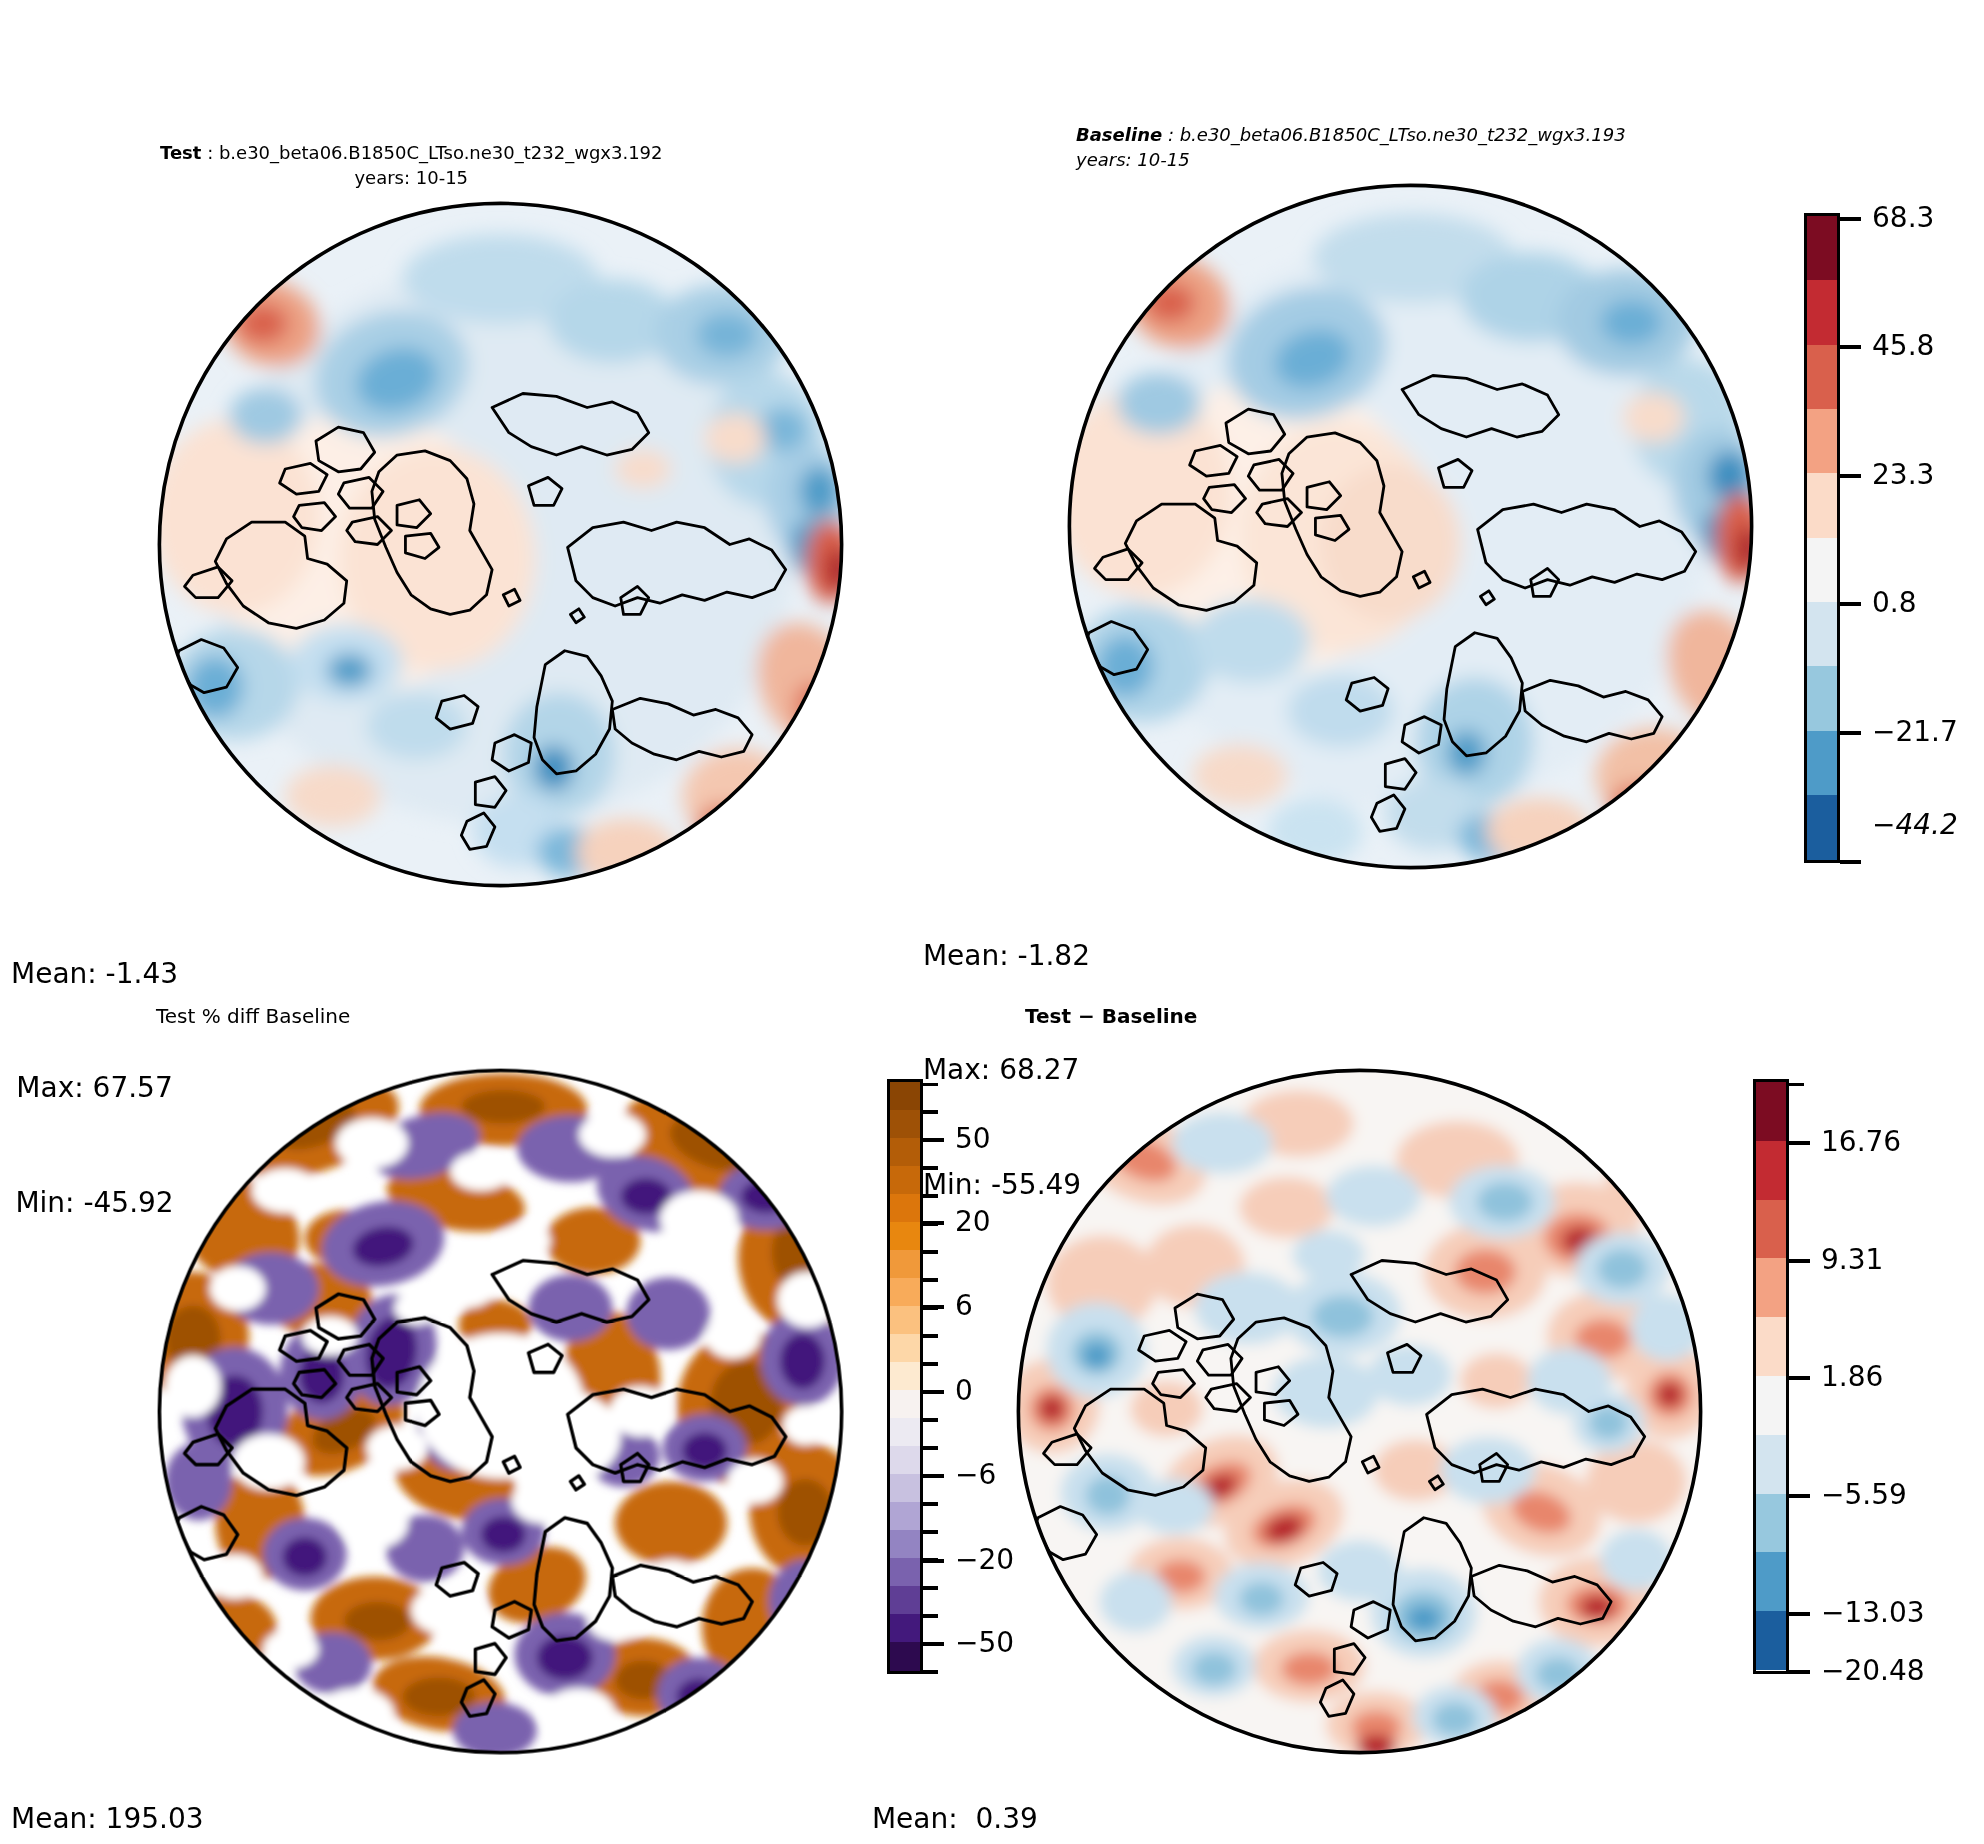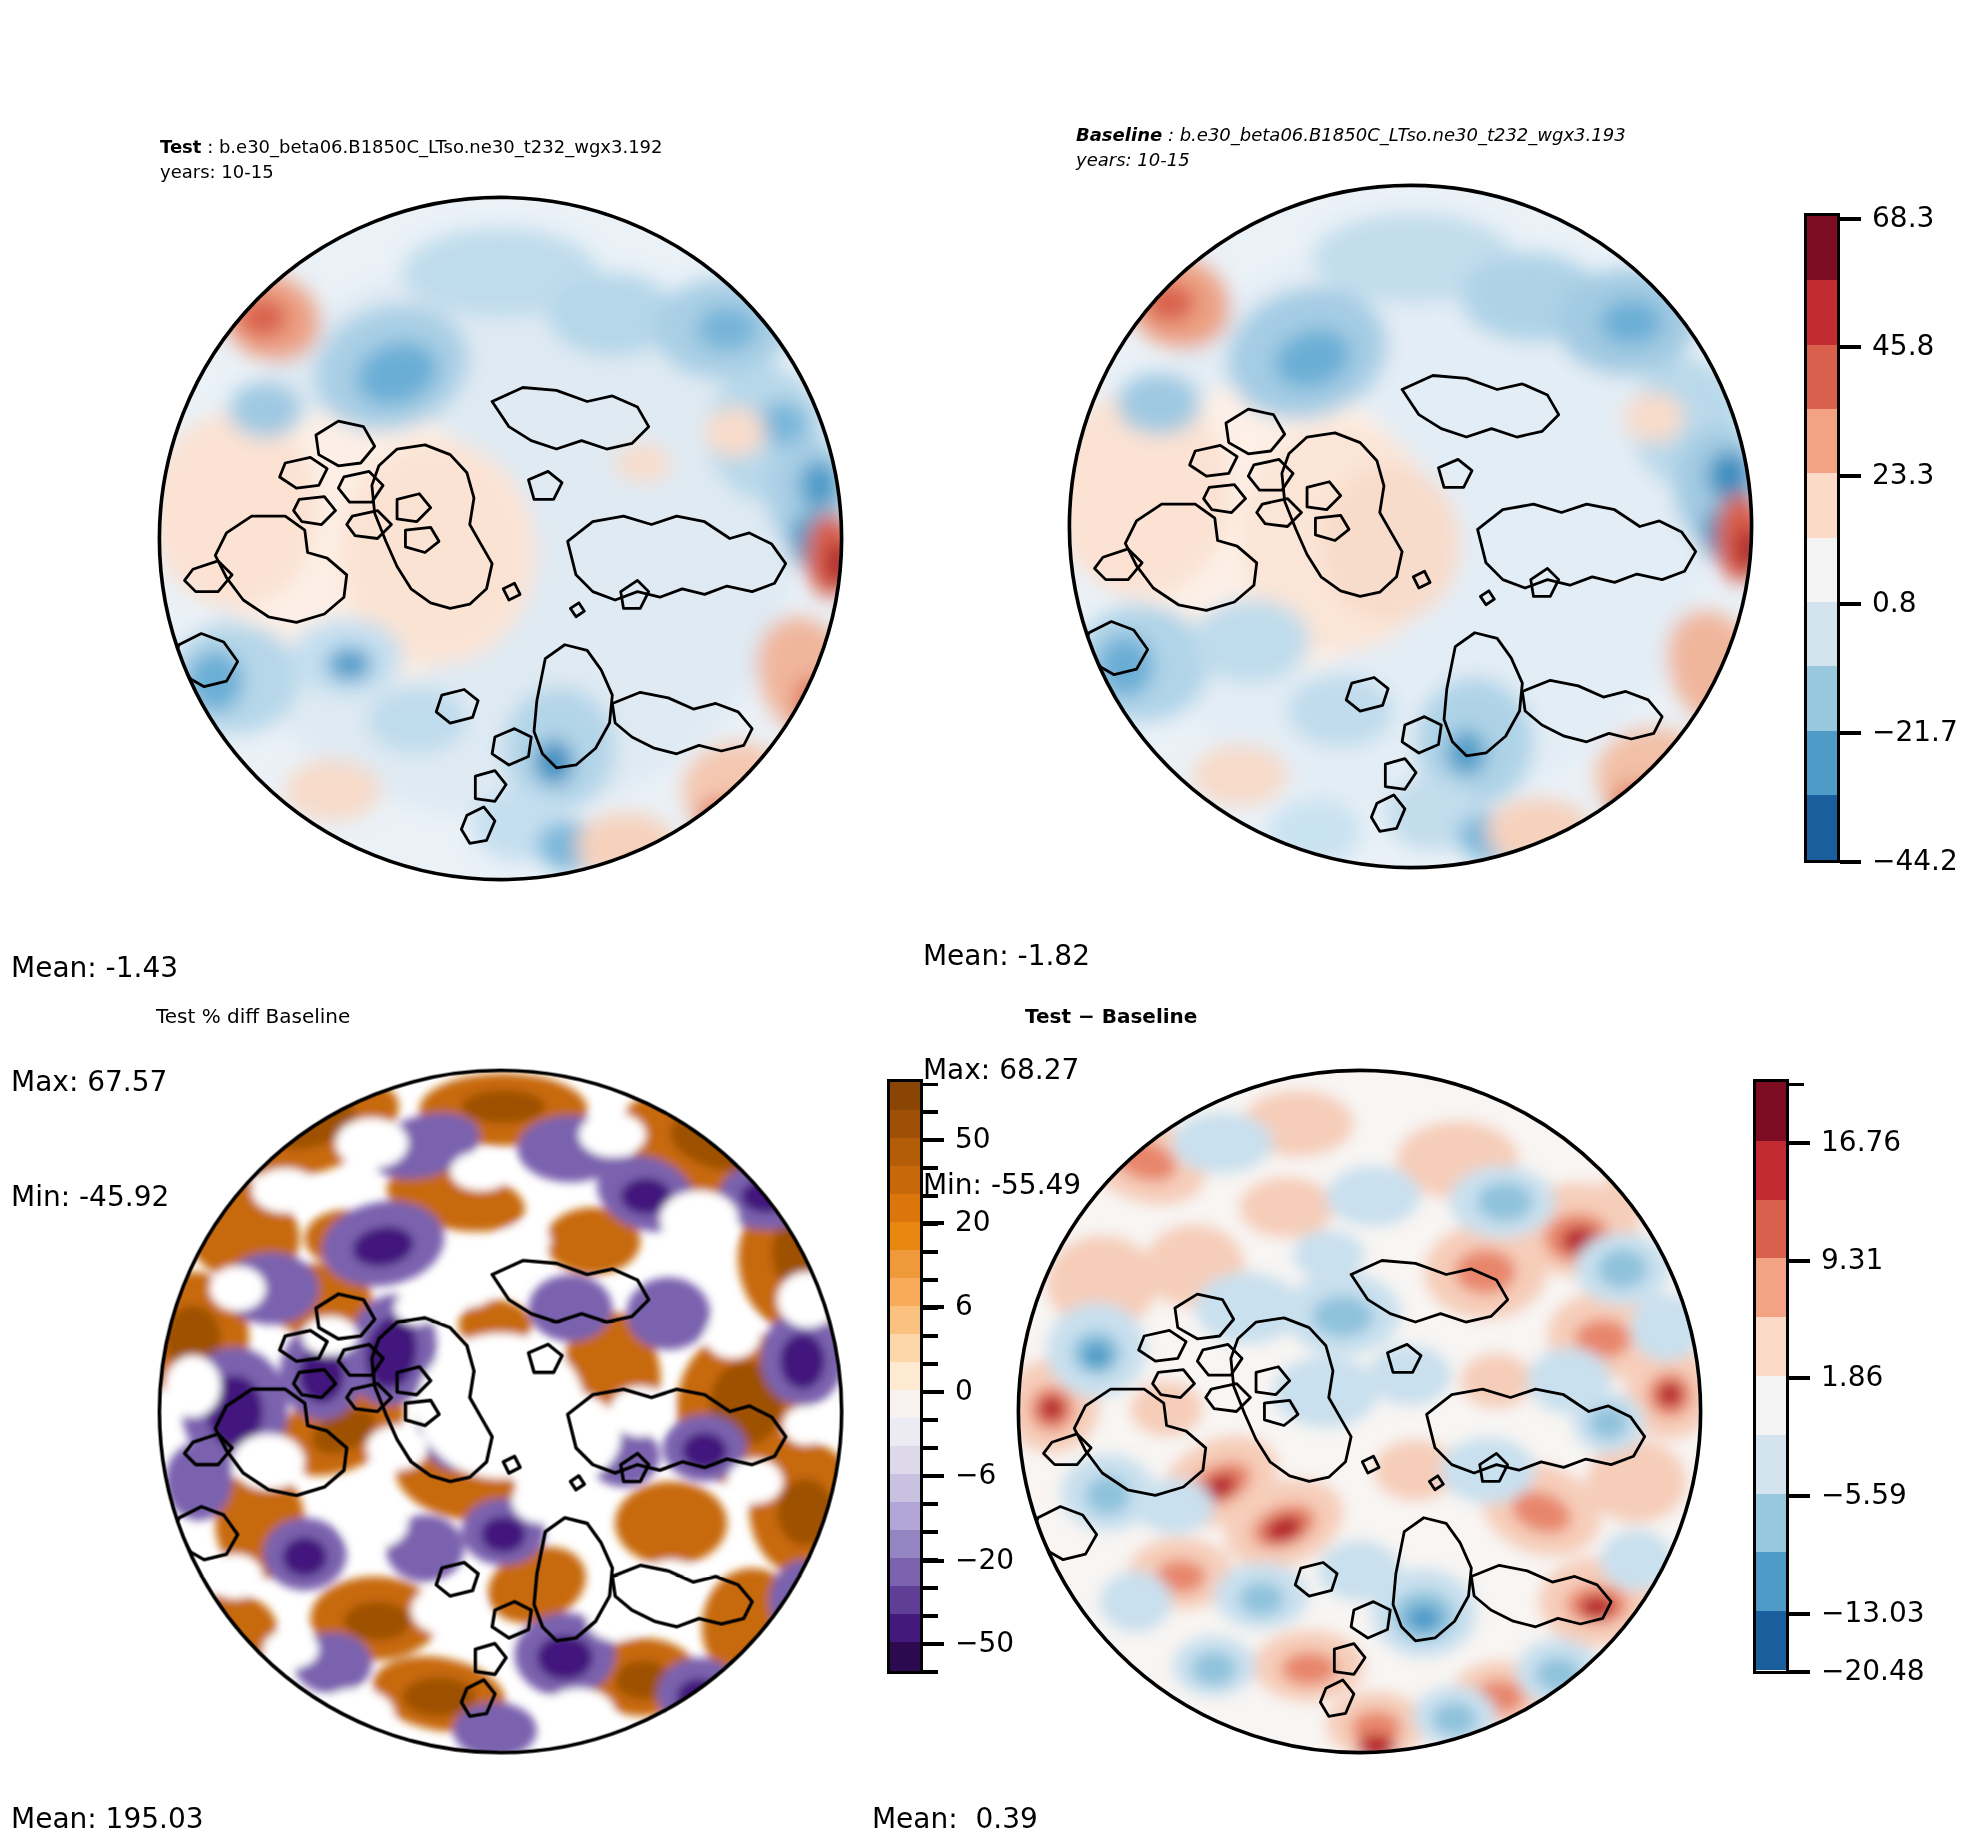--- a/index.html
+++ b/index.html
@@ -40,21 +40,21 @@
   }
 
   svg{display:block;}
 </style>
 </head>
 <body>
 
 <div class="fig">
 
 
-  <div class="panel" style="left:0;top:12px;width:927px;height:982px;">
+  <div class="panel" style="left:0;top:18px;width:927px;height:982px;text-align:center;">
     <div class="ptitle" style="left:160px;top:123px;">
       <span><b>Test</b><span class="thin"> : </span><span class="thin">b.e30_beta06.B1850C_LTso.ne30_t232_wgx3.192</span></span><br>
       <span class="thin">years: 10-15</span>
     </div>
 
     <svg width="699" height="699" viewBox="0 0 500 500" style="position:absolute;left:151px;top:177px;">
       <defs>
         <clipPath id="clipA">
             <circle cx="250" cy="250" r="244"></circle>
           </clipPath>
@@ -263,21 +263,21 @@
         <div class="cblabel" style="left: 68px; top: 3.5px;">68.3</div>
         <div class="cbtick" style="position: absolute; left: 36px; width: 21px; top: 132px; height: 4.1px;"></div>
         <div class="cblabel" style="left: 68px; top: 132px;">45.8</div>
         <div class="cbtick" style="position: absolute; left: 36px; width: 21px; top: 261px; height: 4.1px;"></div>
         <div class="cblabel" style="left: 68px; top: 261px;">23.3</div>
         <div class="cbtick" style="position: absolute; left: 36px; width: 21px; top: 389px; height: 4.1px;"></div>
         <div class="cblabel" style="left: 68px; top: 389px;">0.8</div>
         <div class="cbtick" style="position: absolute; left: 36px; width: 21px; top: 518px; height: 4.1px;"></div>
         <div class="cblabel" style="left: 68px; top: 518px;">−21.7</div>
         <div class="cbtick" style="position: absolute; left: 36px; width: 21px; top: 647px; height: 4.1px;"></div>
-        <div class="cblabel" style="left: 68px; top: 647px;">−44.2</div>
+        <div class="cblabel" style="left: 68px; top: 611px; font-style: italic;">−44.2</div>
       </div>
   </div>
 
   <div class="panel" style="left:0;top:982px;width:927px;height:862px;">
     <div class="ptitle ptitle-lg" style="left:156px;top:21px;">Test % diff Baseline</div>
 
     <svg width="699" height="699" viewBox="0 0 500 500" style="position:absolute;left:151px;top:80px;">
       <defs>
         <clipPath id="clipC">
             <circle cx="250" cy="250" r="244"></circle>

